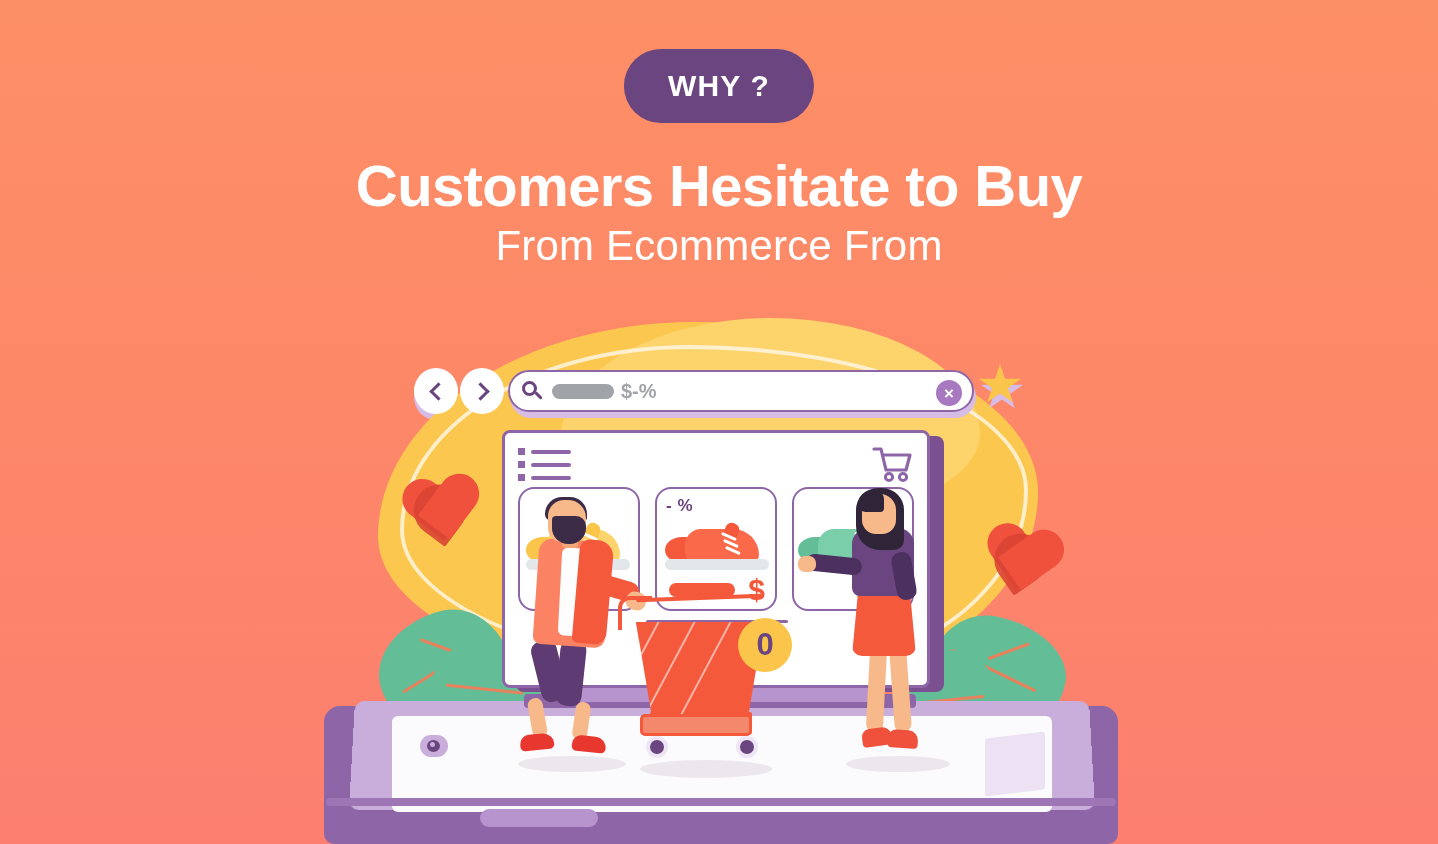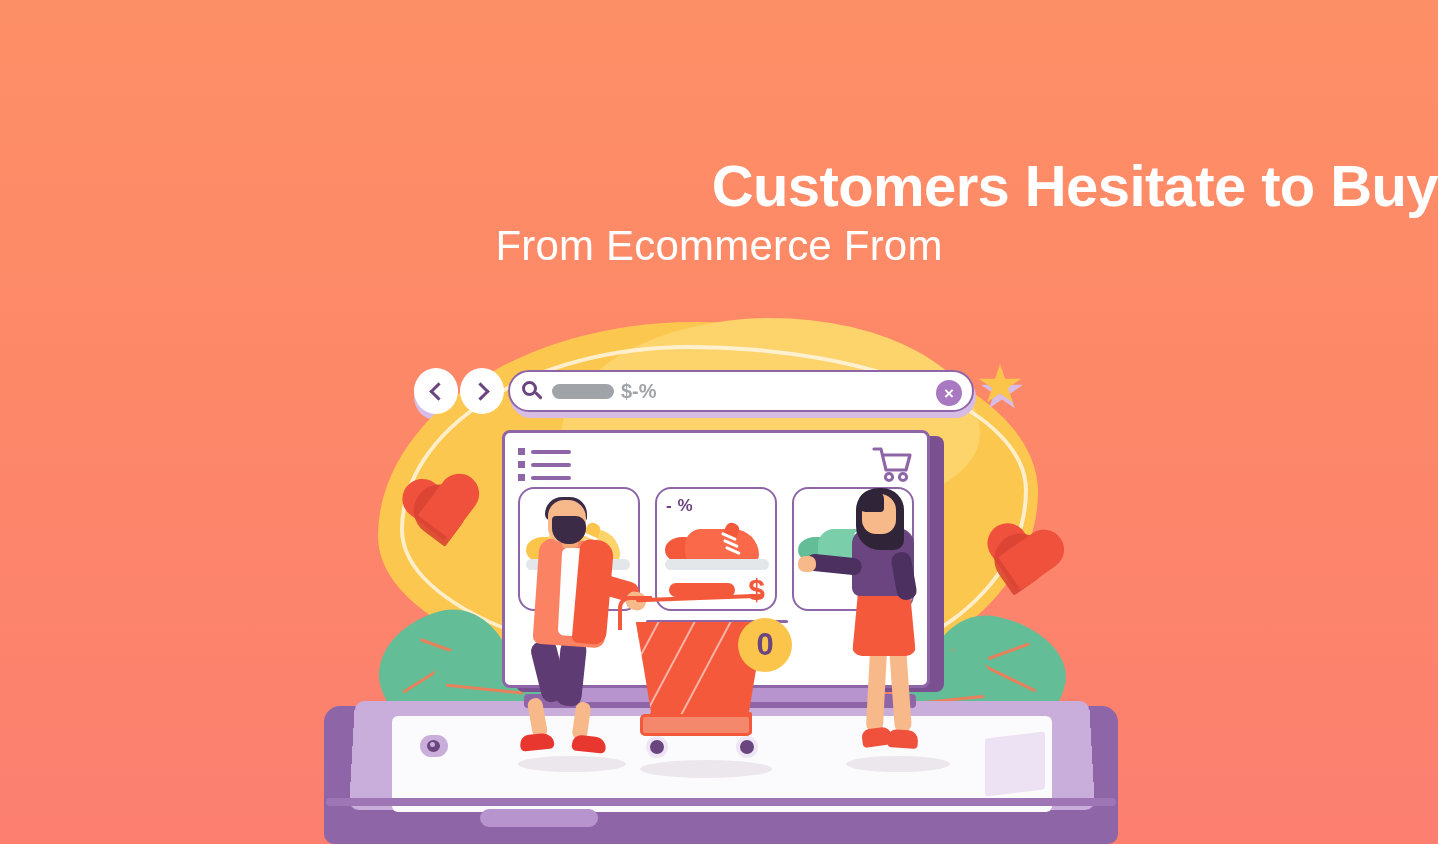--- a/index.html
+++ b/index.html
@@ -13,21 +13,21 @@
 
   
   .why-badge{
     position:absolute; left:50%; top:49px; transform:translateX(-50%);
     background:#6B4580; color:#fff;
     padding:0 44px; height:74px; line-height:74px;
     border-radius:40px; font-size:30px; font-weight:bold;
     letter-spacing:1.2px; white-space:nowrap;
   }
   .headline{
-    position:absolute; left:0; right:0; top:152px; text-align:right;
+    position:absolute; left:0; right:0; top:152px; text-align:center;
     color:#FFFFFF; font-size:58px; font-weight:bold; letter-spacing:-0.6px;
   }
   .subhead{
     position:absolute; left:0; right:0; top:222px; text-align:center;
     color:#FFFFFF; font-size:42px; font-weight:300; letter-spacing:0.2px;
   }
 
   
   .blob-yellow{
     position:absolute; left:378px; top:322px; width:660px; height:370px;
@@ -336,20 +336,21 @@
 
   .floor-shadow{
     position:absolute; background:rgba(120,100,130,.12); border-radius:50%;
   }
 </style>
 </head>
 <body>
 
 <div class="stage">
 
+  <div class="why-badge">WHY ?</div>
   <div class="headline">Customers Hesitate to Buy</div>
   <div class="subhead">From Ecommerce From</div>
 
   <div class="blob-yellow"></div>
   <div class="blob-yellow-2"></div>
   <div class="blob-outline"></div>
 
   <div class="heart heart-left">
       <span class="hl"></span>
     </div>

